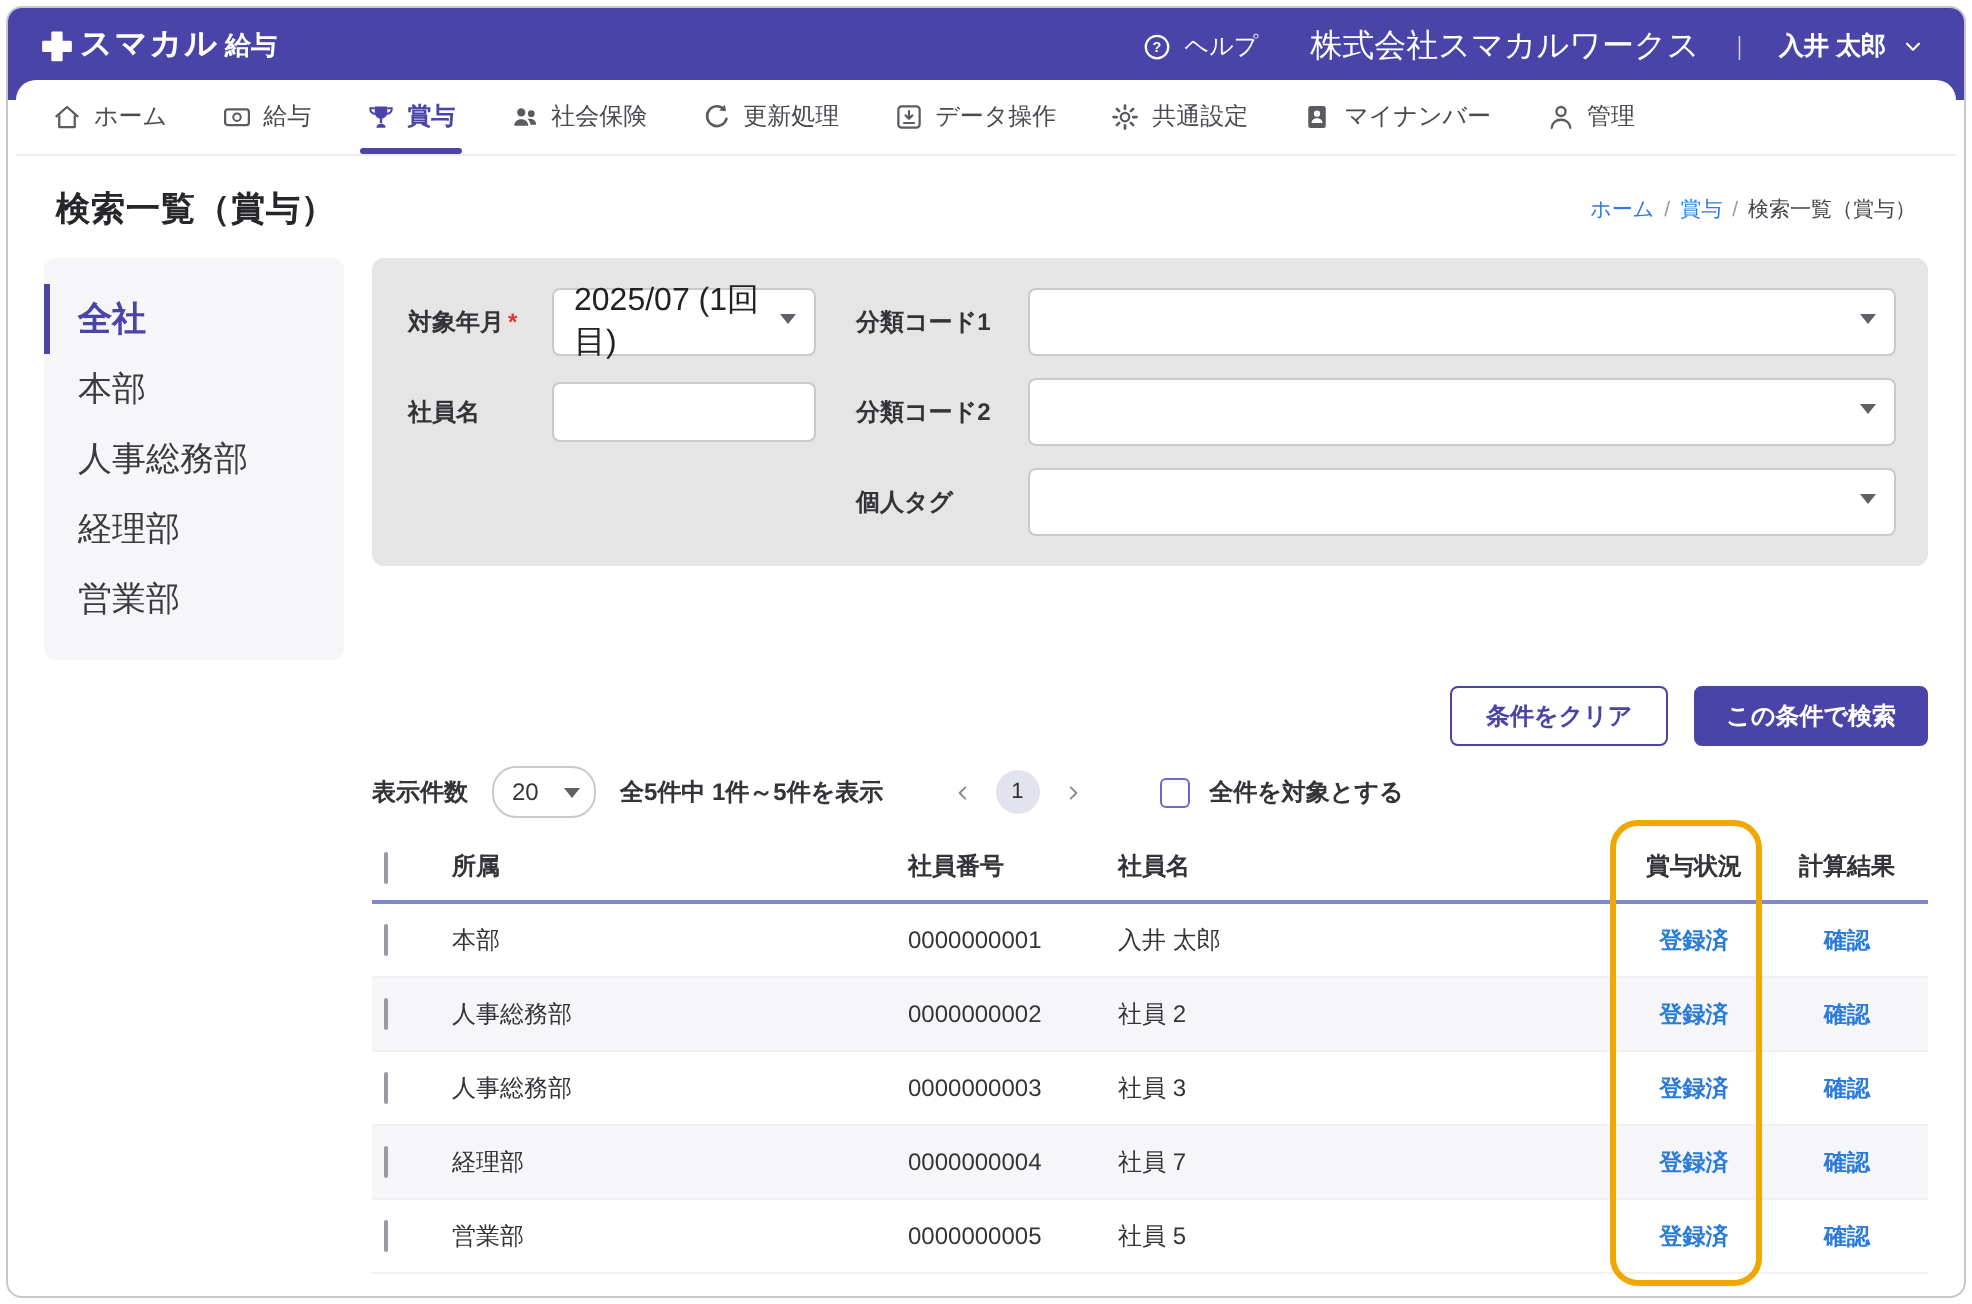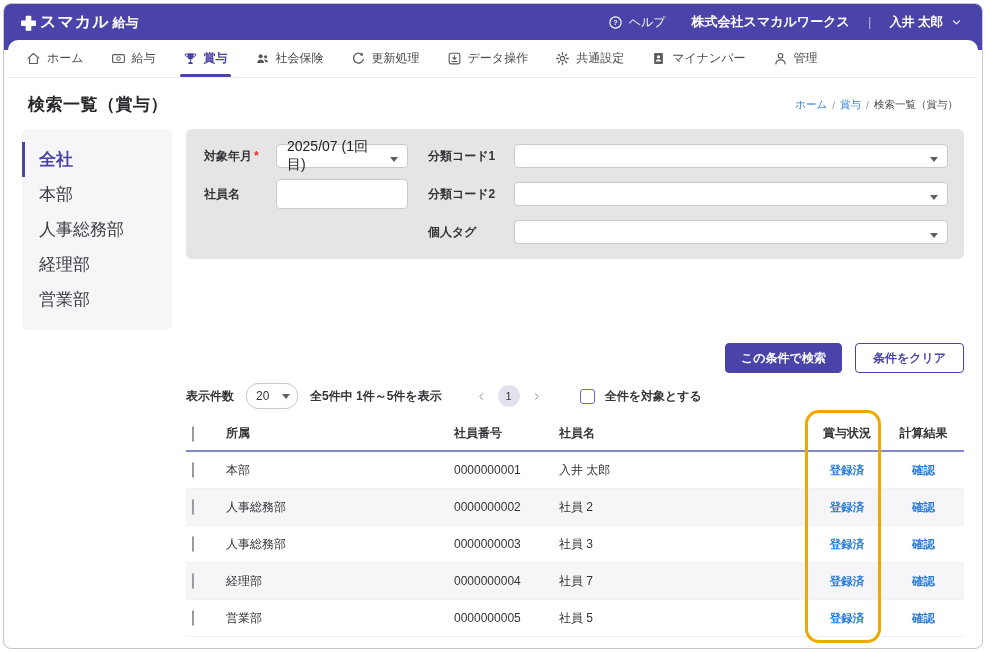--- a/index.html
+++ b/index.html
@@ -9,21 +9,21 @@
   
   .app-header { background:#4b44a8; height:46px; display:flex; align-items:flex-start; justify-content:space-between; padding:8px 20px 0 16px; }
   .brand { display:flex; align-items:center; gap:3px; color:#fff; }
   .brand .plus { width:17px; height:17px; display:inline-flex; }
   .brand-main { font-size:16px; font-weight:800; letter-spacing:1px;text-align:right; }
   .brand-sub { font-size:13px; font-weight:700; }
   .header-right { display:flex; align-items:center; gap:26px; color:#fff; margin-top:1px; }
   .help { display:flex; align-items:center; gap:6px; font-size:12px; cursor:pointer; }
   .help svg { width:15px; height:15px; }
   .company-block { display:flex; align-items:center; gap:14px; }
-  .company { font-size:13px; font-weight:700;text-align:right; }
+  .company { font-size:16px; font-weight:400;text-align:right; }
   .hsep { font-size:12px; opacity:.75; }
   .user-menu { display:flex; align-items:center; gap:8px; font-size:12.5px; font-weight:700; cursor:pointer; }
   .user-menu svg { width:11px; height:11px; }
 
   
   .navbar { position:relative; margin:-10px 4px 0; background:#fff; border-radius:10px 10px 0 0; height:38px; display:flex; align-items:center; padding:0 18px; gap:27px; border-bottom:1px solid #ededf1; }
   .nav-item { position:relative; height:100%; display:flex; align-items:center; gap:6px; font-size:12px; color:#4a4a50; cursor:pointer; white-space:nowrap; }
   .nav-item svg { width:15px; height:15px; color:#5a5a60; }
   .nav-item.active { color:#4b44a8; font-weight:700; }
   .nav-item.active svg { color:#4b44a8; }
@@ -44,21 +44,21 @@
   .side-item { font-size:17px; color:#3a3a40; padding:6px 14px; border-left:3px solid transparent; cursor:pointer; }
   .side-item.active { color:#4b44a8; font-weight:700; border-left-color:#4b44a8; }
 
   .filter-panel { flex:1; margin-left:14px; background:#e5e5e5; border-radius:6px; padding:15px 16px 15px 18px; }
   .frow { display:flex; align-items:center; margin-bottom:11px; }
   .frow:last-child { margin-bottom:0; }
   .flabel { font-size:12px; font-weight:700; color:#333338; width:72px; flex-shrink:0; }
   .req { color:#e0352f; margin-left:2px; }
   .flabel2 { font-size:12px; font-weight:700; color:#333338; width:86px; margin-left:20px; flex-shrink:0; }
   .spacer1 { width:204px; flex-shrink:0; }
-  .ctl { position:relative; background:#fff; border:1px solid #c9c9cf; border-radius:4px; height:24px; display:flex; align-items:center; padding:0 24px 0 10px; font-size:14px; color:#222; }
+  .ctl { position:relative; background:#fff; border:1px solid #c9c9cf; border-radius:4px; height:34px; display:flex; align-items:center; padding:0 24px 0 10px; font-size:16px; color:#222; }
   .ctl-sm { width:132px; flex-shrink:0; cursor:pointer; }
   .ctl-lg { flex:1; cursor:pointer; }
   .caret { position:absolute; right:9px; top:12px; width:0; height:0; border-left:4px solid transparent; border-right:4px solid transparent; border-top:5px solid #5f5f66; }
   .tinput { width:132px; height:30px; border:1px solid #c9c9cf; border-radius:4px; background:#fff; padding:0 10px; font-size:12px; color:#222; font-family:inherit; }
 
   
   .actions-row { display:flex; justify-content:flex-end; gap:13px; margin:13px 0 10px; }
   .btn { height:30px; border-radius:4px; font-size:12px; font-weight:700; display:flex; align-items:center; gap:8px; cursor:pointer; font-family:inherit; }
   .btn-outline { background:#fff; border:1px solid #4b44a8; color:#4b44a8; padding:0 17px; }
   .btn-primary { background:#4b44a8; border:1px solid #4b44a8; color:#fff; padding:0 15px; }
@@ -249,22 +249,22 @@
           <div class="flabel2">個人タグ</div>
           <div class="ctl ctl-lg">
             <span></span>
             <span class="caret"></span>
           </div>
         </div>
       </div>
     </div>
 
     <div class="actions-row">
+      <button class="btn btn-outline">条件をクリア</button>
       <button class="btn btn-primary">この条件で検索</button>
-      <button class="btn btn-outline">条件をクリア</button>
     </div>
 
     <div class="results">
       <div class="list-controls">
         <span class="lc-label">表示件数</span>
         <div class="pagesize">
           <span>20</span>
           <span class="caret"></span>
         </div>
         <span class="range-text">全5件中 1件～5件を表示</span>

